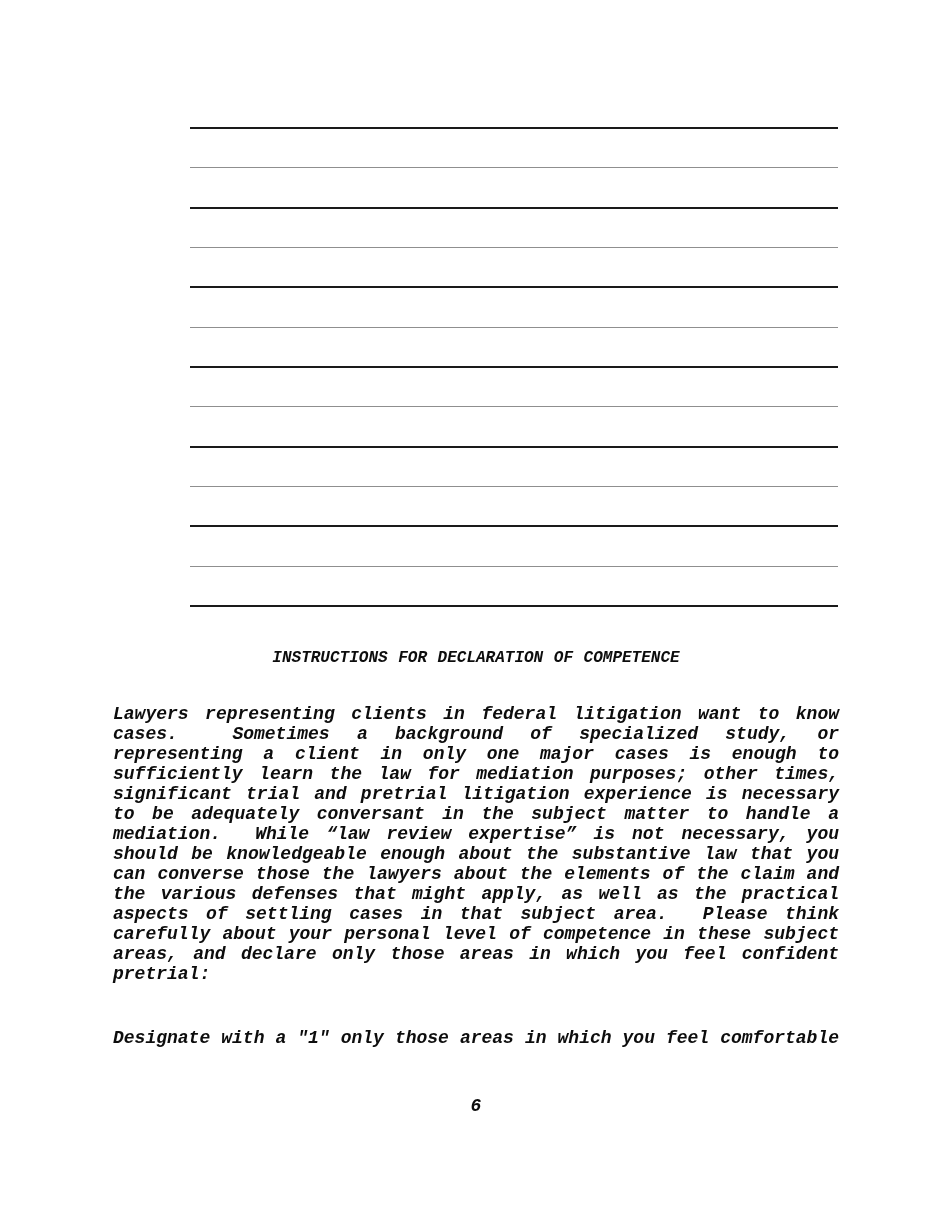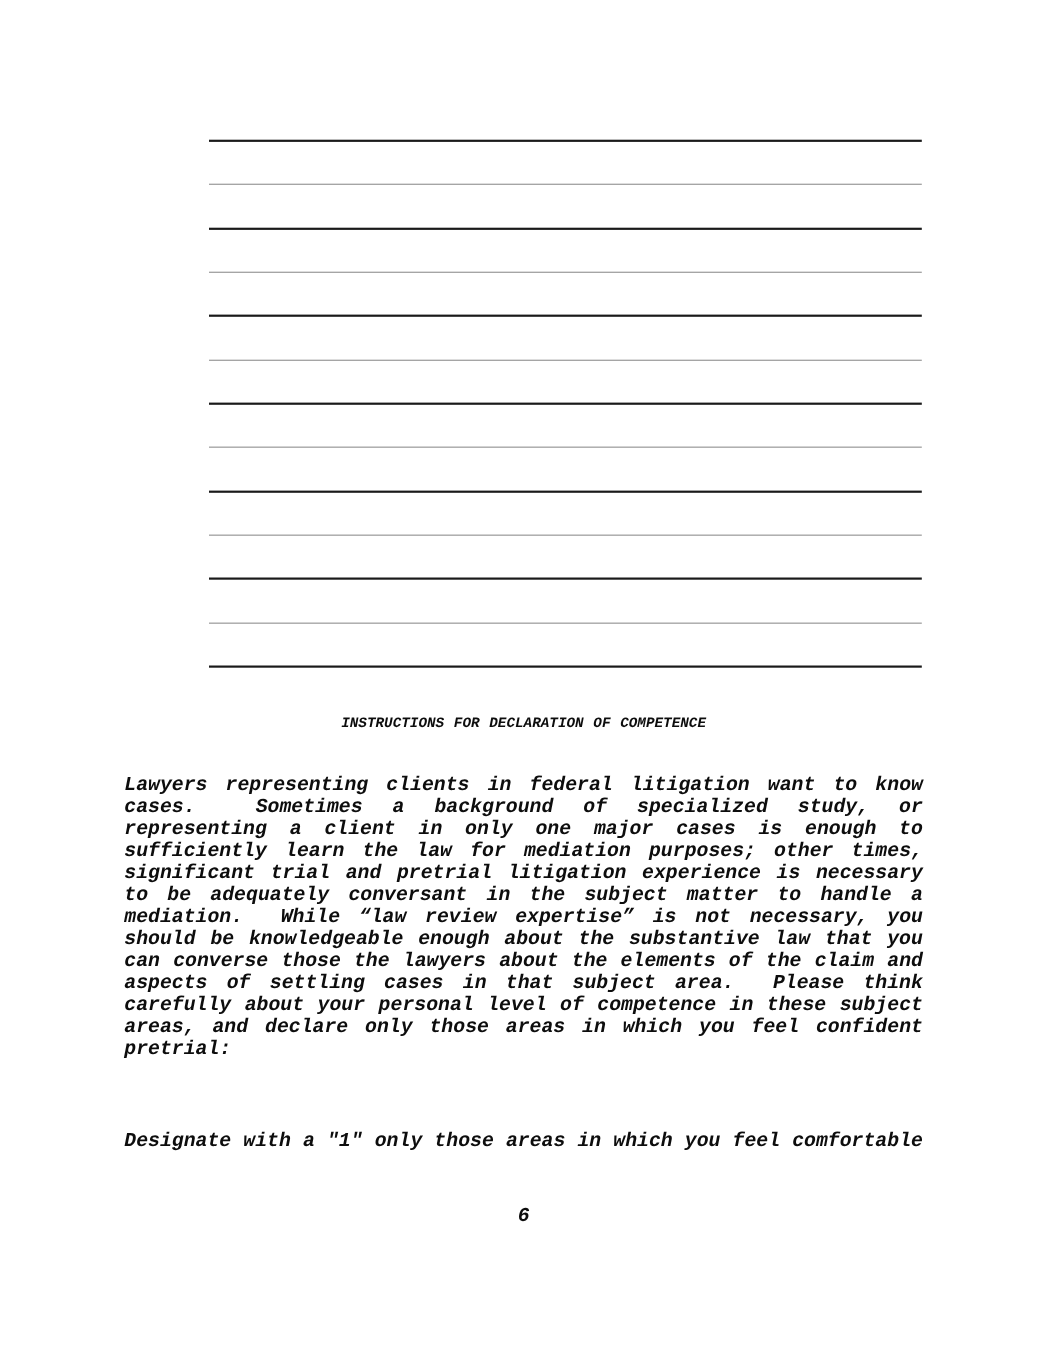--- a/index.html
+++ b/index.html
@@ -32,21 +32,21 @@
   .rule { width: 100%; }
   .rule.thick { height: 2px; background: #1a1a1a; }
   .rule.thin  { height: 1px; background: #8f8f8f; }
 
   .heading {
     position: absolute;
     top: 648px;
     left: 113px;
     width: 726px;
     text-align: center;
-    font-size: 13px;
+    font-size: 16px;
     line-height: 20px;
     word-spacing: 1px;
     font-family: Liberation Mono, monospace;
   }
   .para {
     position: absolute;
     left: 113px;
     width: 726px;
     font-size: 18px;
     line-height: 20px;
@@ -97,20 +97,21 @@
   <div class="para para-1">
     <div class="jline">Lawyers representing clients in federal litigation want to know</div>
     <div class="jline">cases.  Sometimes a background of specialized study, or</div>
     <div class="jline">representing a client in only one major cases is enough to</div>
     <div class="jline">sufficiently learn the law for mediation purposes; other times,</div>
     <div class="jline">significant trial and pretrial litigation experience is necessary</div>
     <div class="jline">to be adequately conversant in the subject matter to handle a</div>
     <div class="jline">mediation.  While “law review expertise” is not necessary, you</div>
     <div class="jline">should be knowledgeable enough about the substantive law that you</div>
     <div class="jline">can converse those the lawyers about the elements of the claim and</div>
+    <div class="jline">the various defenses that might apply, as well as the practical</div>
     <div class="jline">aspects of settling cases in that subject area.  Please think</div>
     <div class="jline">carefully about your personal level of competence in these subject</div>
     <div class="jline">areas, and declare only those areas in which you feel confident</div>
     <div class="jline last-left">pretrial:</div>
   </div>
 
   <div class="para para-2">
     <div class="jline">Designate with a "1" only those areas in which you feel comfortable</div>
   </div>
 

